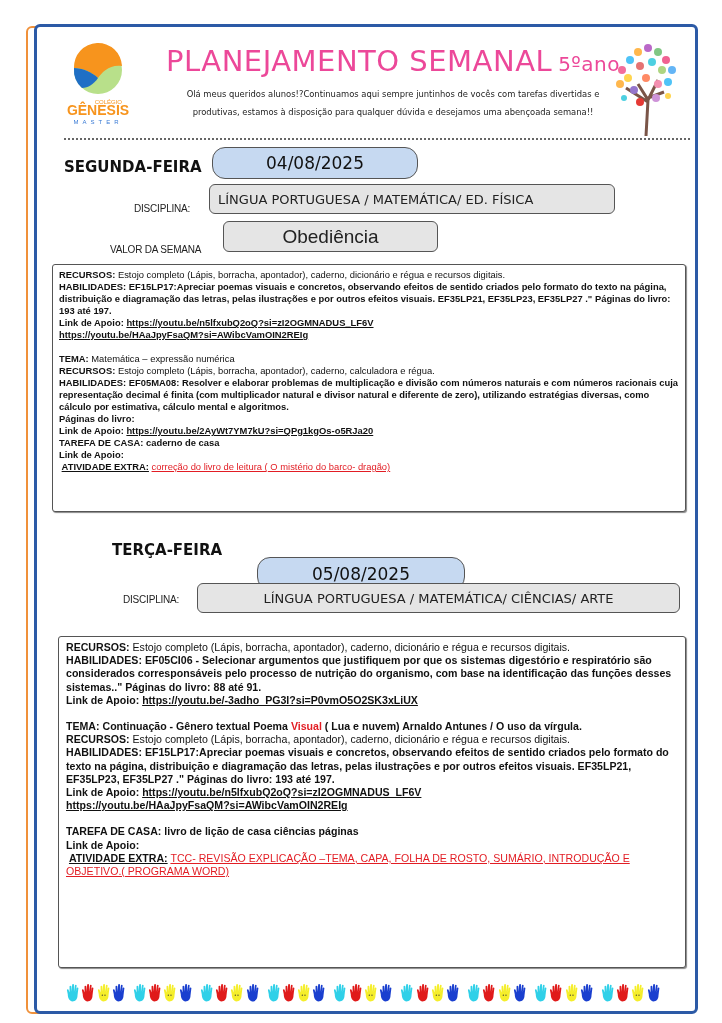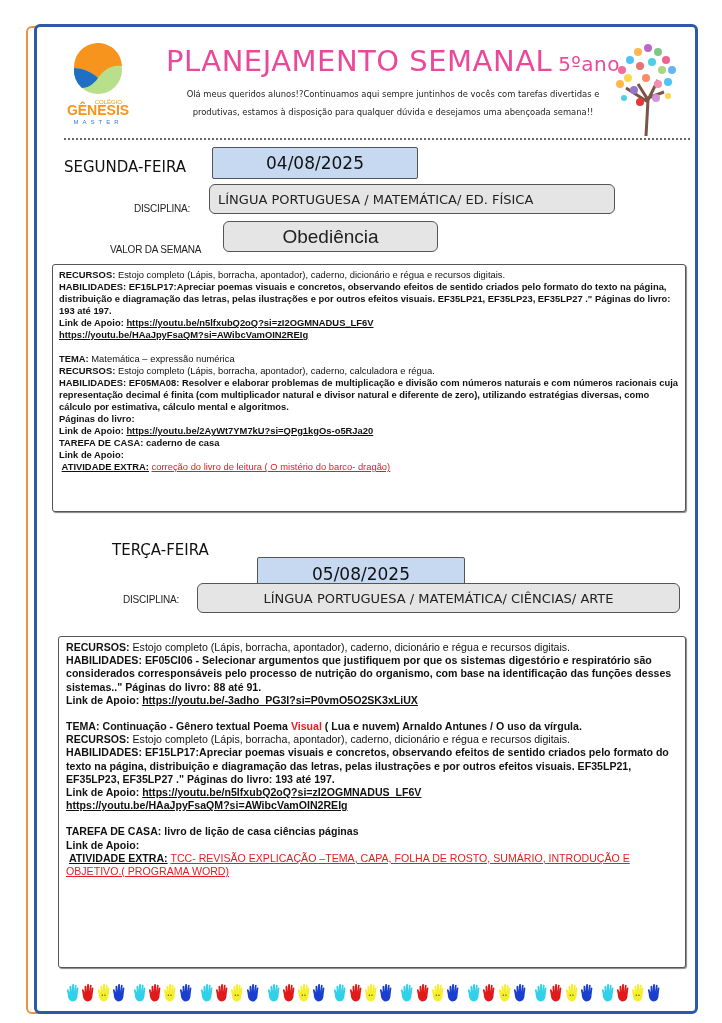--- a/index.html
+++ b/index.html
@@ -29,26 +29,26 @@
     font-family: "DejaVu Sans", sans-serif; font-size: 8.4px; line-height: 18px;
     text-align: center; color: #222;
   }
   .dotted-rule {
     position: absolute; left: 64px; top: 138px; width: 626px; height: 0;
     border-top: 2px dotted #666;
   }
 
   
   .day-label {
-    position: absolute; font-family: "DejaVu Sans", sans-serif; font-weight: normal;
+    position: absolute; font-family: "DejaVu Sans", sans-serif; font-weight: bold;
     font-size: 15px; color: #111; white-space: nowrap;
   }
   .date-box {
     position: absolute; background: #c6d9f1; border: 1px solid #555;
-    border-radius: 2px; font-family: "DejaVu Sans", sans-serif; font-size: 17px;
+    border-radius: 13px; font-family: "DejaVu Sans", sans-serif; font-size: 17px;
     text-align: center; color: #111; display: flex; align-items: center; justify-content: center;
   }
   .small-label {
     position: absolute; font-family: Liberation Sans, sans-serif; font-size: 10px;
     color: #222; white-space: nowrap; letter-spacing: -0.2px;
   }
   .field-box {
     position: absolute; border: 1px solid #555; border-radius: 6px; background: #e5e5e5;
     font-family: "DejaVu Sans", sans-serif; font-size: 13px; color: #222;
     display: flex; align-items: center; white-space: nowrap;

